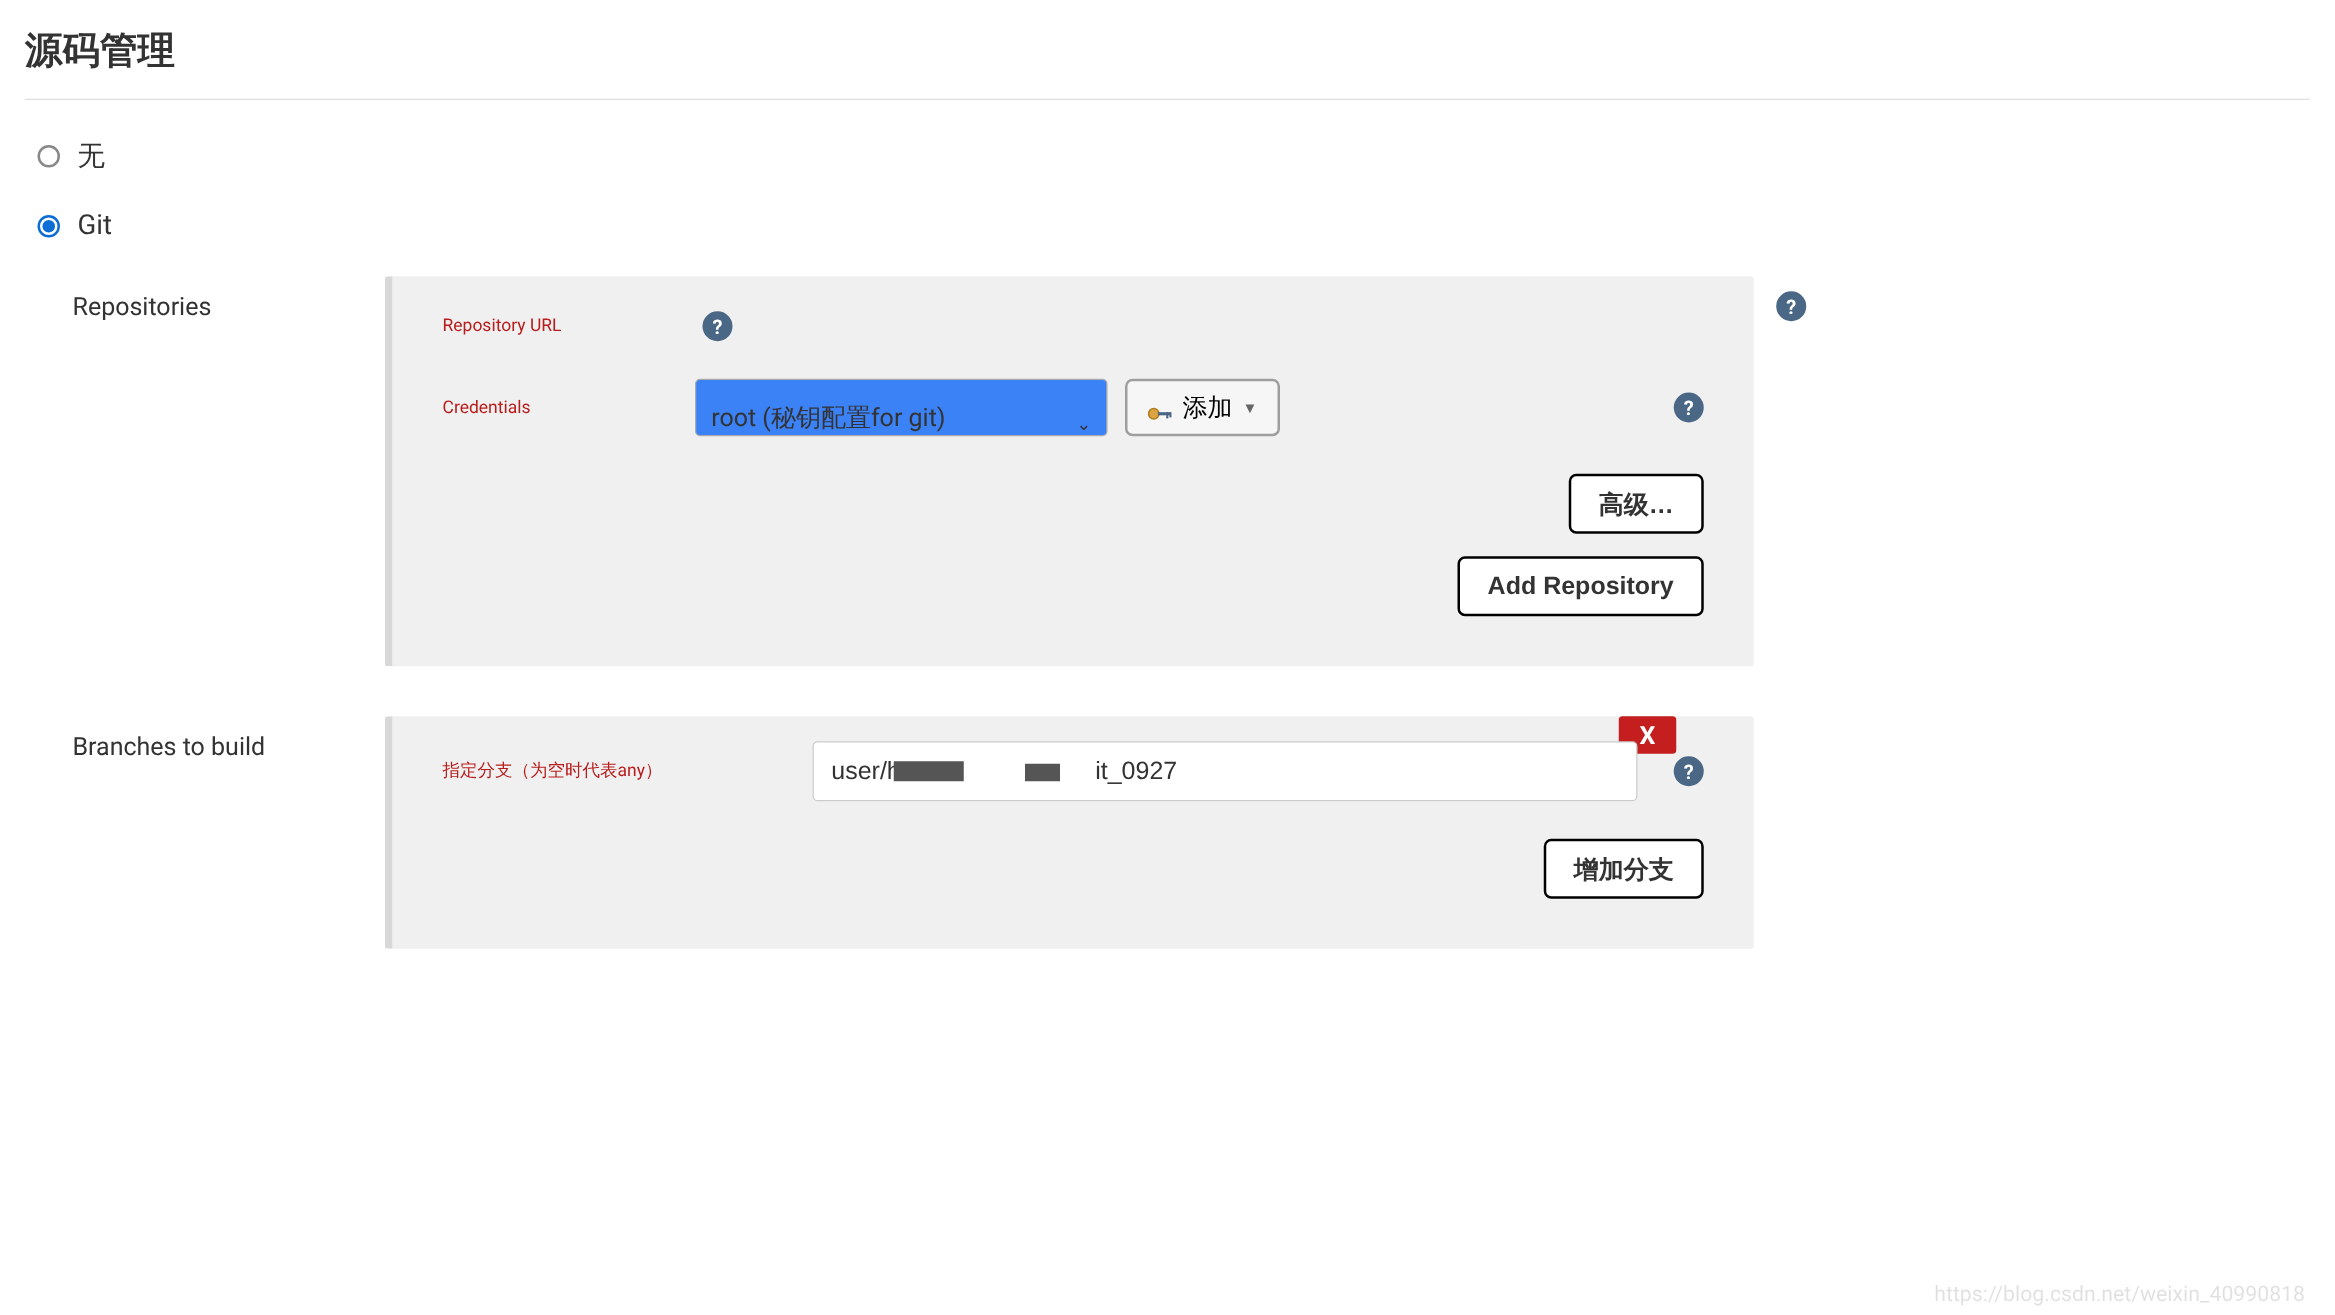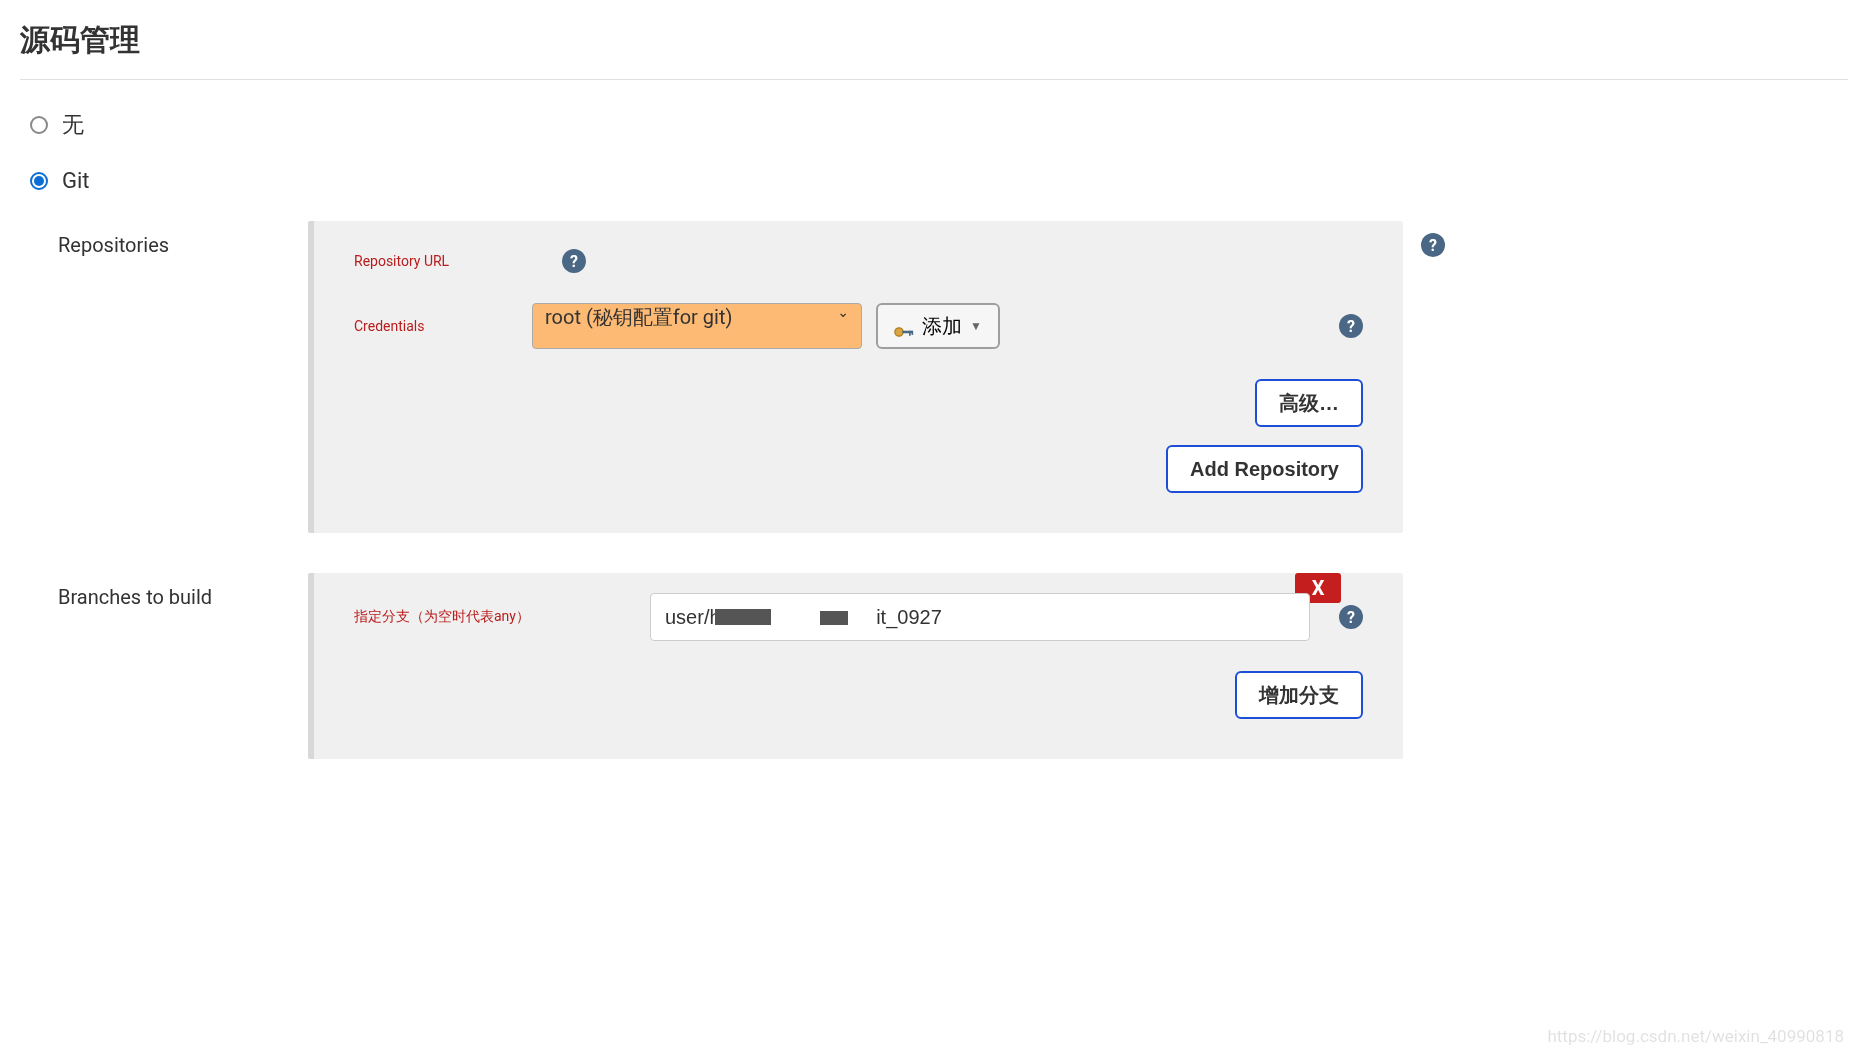--- a/index.html
+++ b/index.html
@@ -92,27 +92,28 @@
       background: #fff;
       padding: 0 14px;
       font-size: 20px;
       color: #333;
     }
     .select-box {
       width: 330px;
       height: 46px;
       border: 1px solid #aaa;
       border-radius: 4px;
-      background: #fdba74;
+      background: #3b82f6;
       padding: 0 12px;
       font-size: 20px;
       display: flex;
-      align-items: flex-start;
+      align-items: flex-end;
       justify-content: space-between;
       cursor: pointer;
+      margin-left: 24px;
     }
     .select-caret {
       font-size: 14px;
     }
     .add-credentials-btn {
       margin-left: 14px;
       height: 46px;
       border: 2px solid #9e9e9e;
       border-radius: 6px;
       background: #f6f6f6;
@@ -134,21 +135,21 @@
     }
     .button-right-stack {
       display: flex;
       flex-direction: column;
       align-items: flex-end;
       gap: 18px;
       margin-top: 30px;
     }
     .outline-button {
       height: 48px;
-      border: 2px solid #1d4ed8;
+      border: 2px solid #000000;
       border-radius: 6px;
       background: #fff;
       padding: 0 22px;
       font-size: 20px;
       font-weight: 600;
       color: #333;
       cursor: pointer;
     }
     .help-icon {
       width: 24px;

